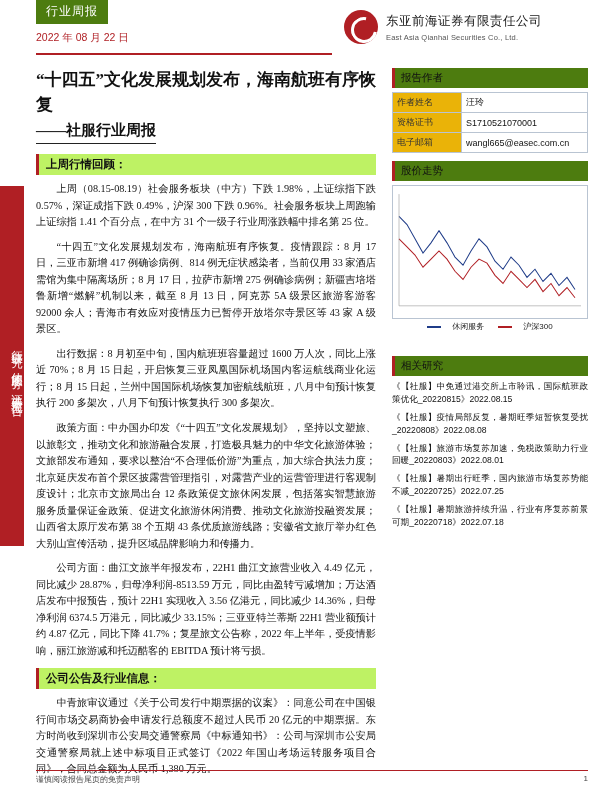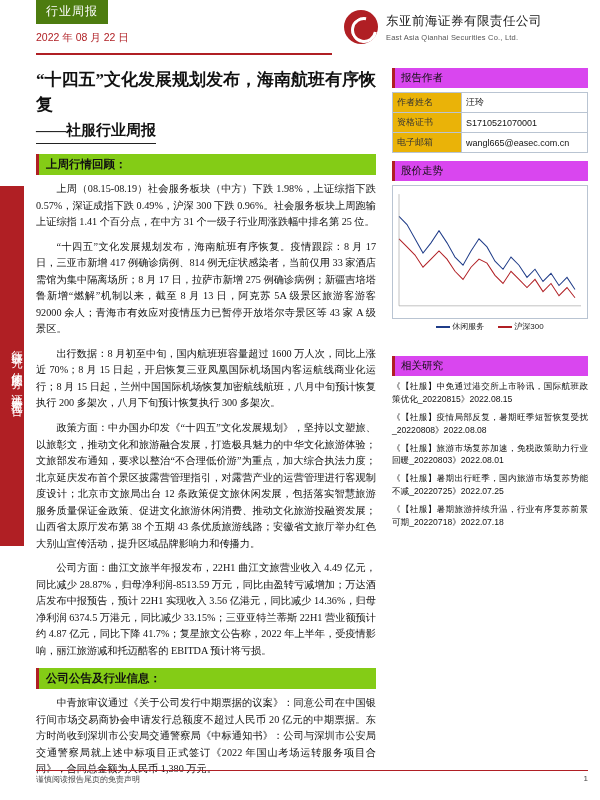--- a/index.html
+++ b/index.html
@@ -64,44 +64,44 @@
     font-size:17px;line-height:1.45;margin:6px 0 0;font-weight:bold;
     font-family:"Liberation Serif", serif;
   }
   .subtitle{
     font-size:15px;margin-top:4px;border-bottom:1.5px solid #222;
     padding-bottom:3px;display:inline-block;font-weight:bold;
   }
 
   .rightcol{position:absolute;right:0;top:0;width:196px;}
   .sec-head{
-    background:#d946ef;border-left:3px solid #b01f24;
+    background:#4d7c0f;border-left:3px solid #b01f24;
     font-size:10.5px;padding:3px 6px;margin-bottom:4px;
     font-family:Liberation Serif, serif;color:#111;
   }
   table.meta{width:100%;border-collapse:collapse;font-size:9px;
     font-family:"Liberation Sans", sans-serif;}
   table.meta td{border:1px solid #b9c4d2;padding:3px 4px;height:13px;}
   table.meta td.k{width:60px;color:#333;background:#eab308;}
   .rate-hd td{text-align:center;font-weight:bold;}
   .chart-box{border:1px solid #b9c4d2;height:132px;position:relative;background:#fff;}
   .chart-legend{
     display:flex;gap:14px;justify-content:center;font-size:8px;
     font-family:"Liberation Sans", sans-serif;margin-top:2px;color:#222;
   }
-  .lg{display:flex;align-items:center;gap:2px;}
+  .lg{display:flex;align-items:center;gap:11px;}
   .lg i{display:inline-block;width:14px;height:2px;}
   .rel-list{font-size:8.6px;line-height:1.5;color:#111;
     font-family:"Liberation Sans", sans-serif;}
   .rel-list div{margin-bottom:5px;text-align:justify;}
 
   
   .artcol{width:340px;margin-top:10px;}
   .h2{
-    background:#84cc16;border-left:3px solid #b01f24;
+    background:#bef264;border-left:3px solid #b01f24;
     font-size:11.5px;font-weight:bold;padding:3px 7px;margin:9px 0 6px;
     font-family:"Liberation Sans", sans-serif;
   }
   p.para{
     font-size:10.2px;line-height:1.62;text-align:justify;margin:0 0 8px;
     text-indent:2em;
   }
   .footer{
     position:absolute;left:36px;bottom:15px;width:552px;
     border-top:1px solid #b01f24;padding-top:3px;

